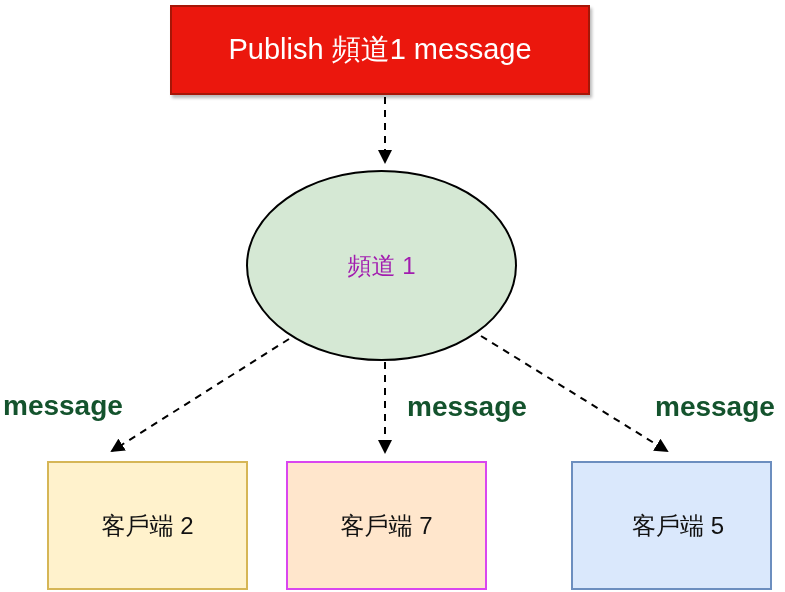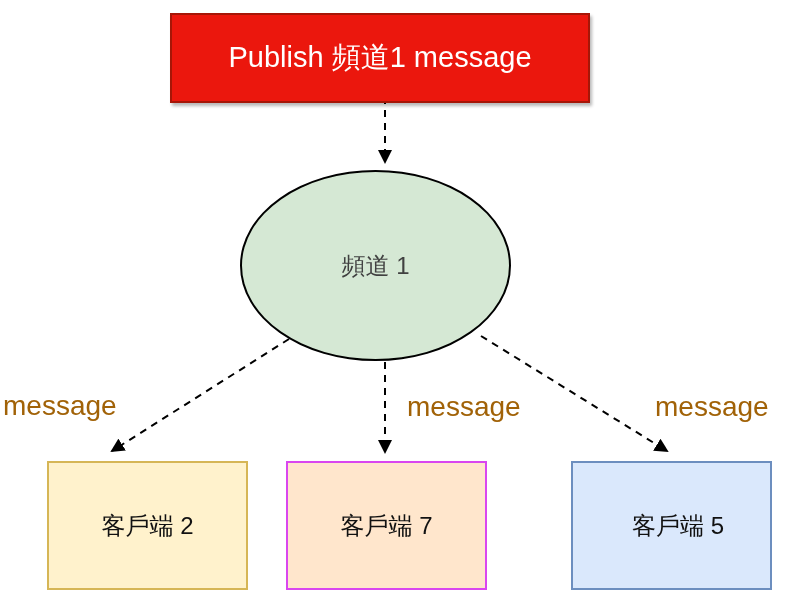--- a/index.html
+++ b/index.html
@@ -27,31 +27,30 @@
   .publisher {
     left: 170px;
     top: 5px;
     width: 420px;
     height: 90px;
     background: #EB170D;
     border: 2px solid #A61607;
     color: #ffffff;
     font-size: 29px;
     box-shadow: 2px 3px 3px rgba(0,0,0,0.28);
-    margin-top: 8px;
   }
   .channel {
-    left: 240px;
+    left: 246px;
     top: 170px;
     width: 271px;
     height: 191px;
     background: #D5E8D4;
     border: 2px solid #000000;
     border-radius: 50%;
-    color: #404040;
+    color: #a21caf;
     font-size: 24px;
   }
   .client {
     width: 201px;
     height: 129px;
     color: #111111;
     font-size: 24px;
   }
   .client-yellow {
     left: 0px;
@@ -68,24 +67,24 @@
   }
   .client-blue {
     left: 571px;
     top: 461px;
     background: #DAE8FC;
     border: 2px solid #6C8EBF;
     padding-left: 13px;
   }
   .edge-label {
     position: absolute;
-    font-weight: 400;
+    font-weight: 700;
     font-size: 28px;
     line-height: 30px;
-    color: #a16207;
+    color: #14532d;
     white-space: nowrap;
   }
   .edge-label-left   { left: 3px;   top: 391px; }
   .edge-label-middle { left: 407px; top: 392px; }
   .edge-label-right  { left: 655px; top: 392px; }
   .edges-layer {
     position: absolute;
     left: 0;
     top: 0;
     width: 785px;

